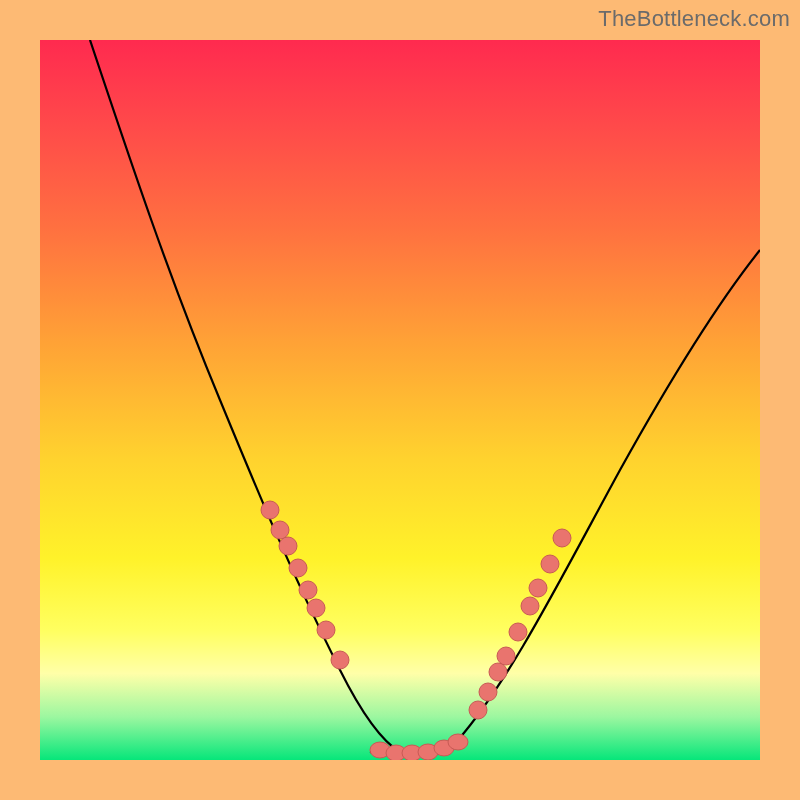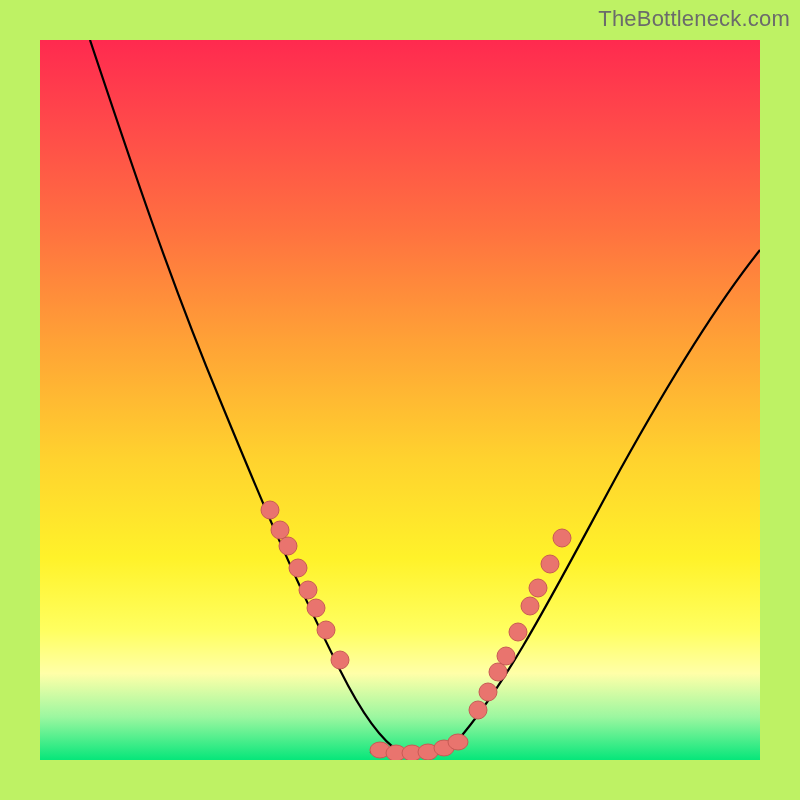--- a/index.html
+++ b/index.html
@@ -10,21 +10,21 @@
     background: #000;
     overflow: hidden;
     font-family: Arial, Helvetica, sans-serif;
   }
   .frame {
     position: absolute;
     left: 0;
     top: 0;
     width: 800px;
     height: 800px;
-    background: #bef264;
+    background: #fdba74;
   }
   .plot {
     position: absolute;
     left: 40px;
     top: 40px;
     width: 720px;
     height: 720px;
     background: linear-gradient(to bottom,
       #ff2a4f 0%,
       #ff4a4a 12%,

